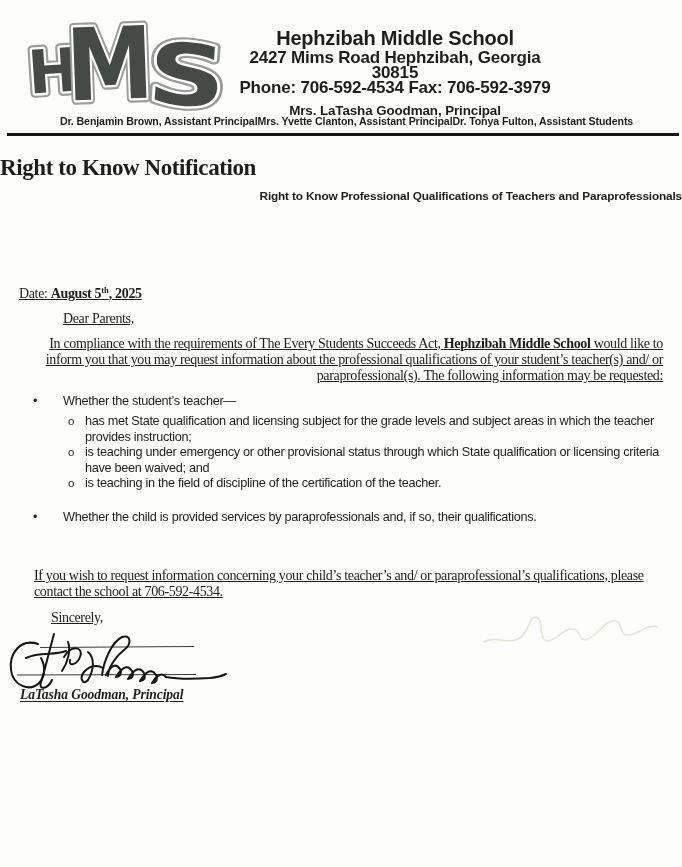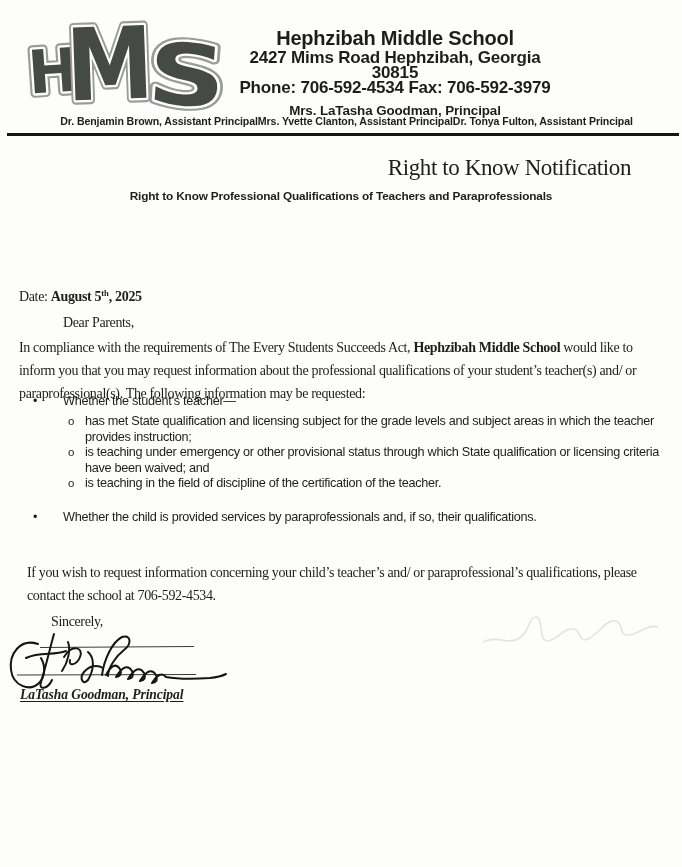--- a/index.html
+++ b/index.html
@@ -15,32 +15,32 @@
   .head-text{left:233px;top:27px;width:324px;text-align:center;font-weight:bold;}
   .school-name{font-size:20px;letter-spacing:-0.2px;line-height:23px;}
   .head-line{font-size:17px;letter-spacing:-0.2px;line-height:15.2px;}
   .principal-line{font-size:13.4px;letter-spacing:-0.1px;margin-top:7px;}
   .ap-row{left:0;top:115px;width:682px;display:flex;justify-content:center;
           box-sizing:border-box;padding:0 12px 0 23px;font-weight:bold;font-size:10.6px;
           letter-spacing:-0.1px;}
   .divider{left:7px;top:133px;width:672px;height:3px;background:#161616;}
 
   
-  .title{left:0;top:155px;width:631px;text-align:right;font-weight:normal;font-size:23px;
+  .title{left:0;top:155px;width:631px;text-align:left;font-weight:bold;font-size:23px;
          letter-spacing:-0.4px;}
-  .subtitle{left:0;top:189px;width:682px;text-align:center;font-weight:bold;font-size:11.8px;
+  .subtitle{left:0;top:189px;width:682px;text-align:right;font-weight:bold;font-size:11.8px;
             letter-spacing:-0.15px;}
 
   
-  .body-text{font-size:14px;letter-spacing:-0.35px;line-height:23px;}
+  .body-text{font-size:14px;letter-spacing:-0.35px;line-height:16px;text-decoration:underline;}
   .date-line{left:19px;top:282px;}
   .date-line b sup{font-size:8.5px;vertical-align:5px;letter-spacing:0;}
   .greeting{left:19px;top:311px;margin-left:44px;}
-  .intro{left:19px;top:336px;width:644px;margin:0;}
-  .closing{left:19px;top:553px;width:646px;margin:8px;}
+  .intro{left:19px;top:336px;width:644px;margin:0;text-align:right;}
+  .closing{left:19px;top:553px;width:646px;margin:15px;}
   .sincerely{left:19px;top:610px;margin-left:32px;}
 
   
   .bullet-text{font-size:12.7px;letter-spacing:-0.3px;line-height:15.5px;}
   .bullet-row{position:absolute;display:flex;}
   .b1{left:33px;top:394px;width:620px;}
   .b2{left:33px;top:510px;width:630px;}
   .marker1{width:30px;flex:0 0 30px;}
   .sub-list{left:68px;top:414px;width:602px;}
   .sub-row{display:flex;}
@@ -86,21 +86,21 @@
   <div class="abs head-text sans">
     <div class="school-name">Hephzibah Middle School</div>
     <div class="head-line">2427 Mims Road Hephzibah, Georgia 30815</div>
     <div class="head-line">Phone: 706-592-4534 Fax: 706-592-3979</div>
     <div class="principal-line">Mrs. LaTasha Goodman, Principal</div>
   </div>
 
   <div class="abs ap-row sans">
     <span>Dr. Benjamin Brown, Assistant Principal</span>
     <span>Mrs. Yvette Clanton, Assistant Principal</span>
-    <span>Dr. Tonya Fulton, Assistant Principal</span>
+    <span>Dr. Tonya Fulton, Assistant Students</span>
   </div>
   <div class="abs divider"></div>
 
   <div class="abs title serif">Right to Know Notification</div>
   <div class="abs subtitle sans">Right to Know Professional Qualifications of Teachers and Paraprofessionals</div>
 
   <div class="abs date-line serif body-text">
     <span>Date: </span><b><span>August 5</span><sup>th</sup><span>, 2025</span></b>
   </div>
 

